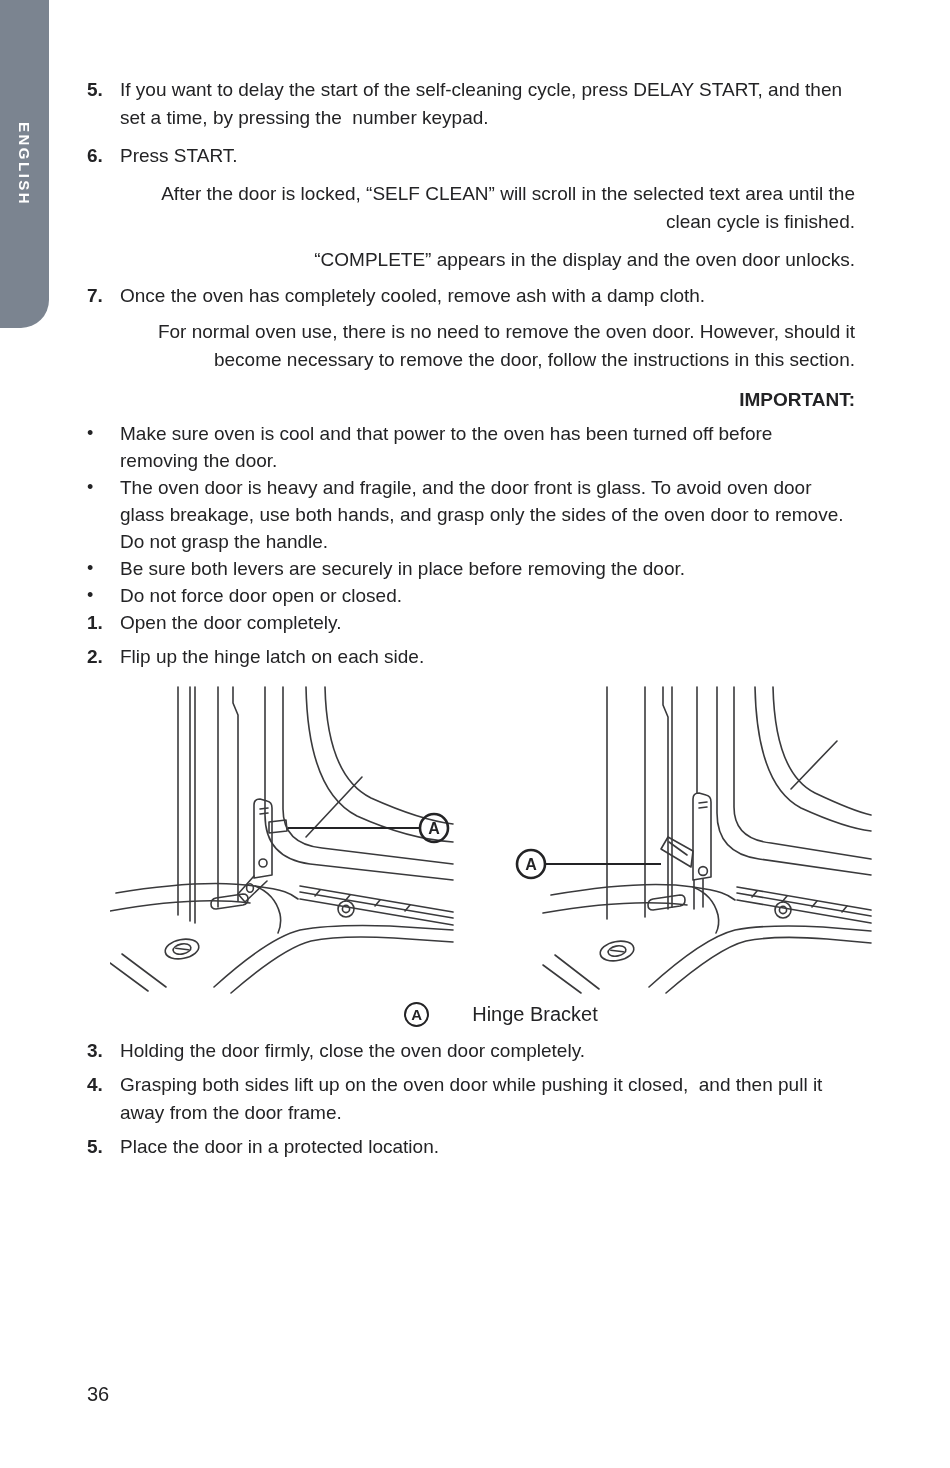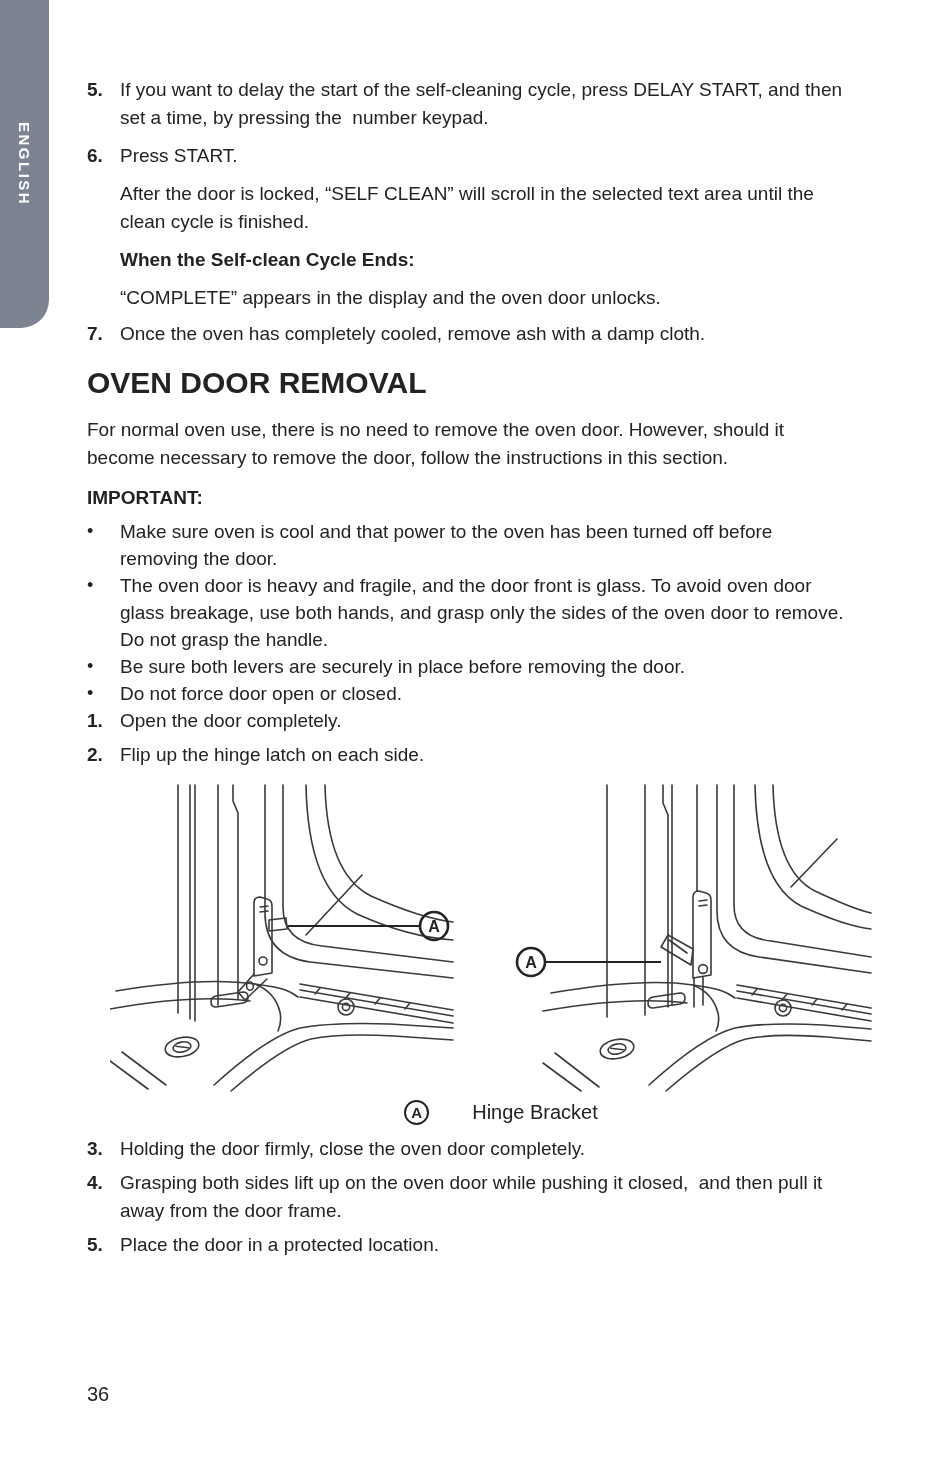--- a/index.html
+++ b/index.html
@@ -25,21 +25,21 @@
     writing-mode:vertical-rl;text-orientation:mixed;
     color:#ffffff;font-weight:bold;font-size:15px;letter-spacing:2.5px;
     line-height:1;
   }
   
   .content{padding:76px 95px 0 87px;}
   .step{display:flex;margin:0 0 10px 0;}
   .step .num{width:33px;flex:0 0 33px;font-weight:bold;}
   .step .txt{flex:1;white-space:pre-wrap;}
   .indent{margin-left:33px;}
-  p{margin:0 0 10px 0;}
+  p{margin:0 0 10px 0;text-align:right;}
   .bold{font-weight:bold;}
   .mb8{margin-bottom:8px;}
   .mb0{margin-bottom:0;}
   h1{
     font-size:30px;line-height:34px;font-weight:bold;color:var(--text);
     margin:18px 0 16px 0;letter-spacing:0;
   }
   .intro{margin-bottom:12px;}
   .important{margin-bottom:6px;}
   .bullet{display:flex;line-height:27px;margin:0;}
@@ -83,31 +83,29 @@
       <span class="num">5.</span>
       <span class="txt">If you want to delay the start of the self-cleaning cycle, press DELAY START, and then set a time, by pressing the  number keypad.</span>
     </div>
     <div class="step">
       <span class="num">6.</span>
       <span class="txt">Press START.</span>
     </div>
 
     <p class="indent">After the door is locked, “SELF CLEAN” will scroll in the selected text area until the clean cycle is finished.</p>
 
-    <p class="indent bold">When the Self-clean Cycle Ends:</p>
 
     <p class="indent mb8">“COMPLETE” appears in the display and the oven door unlocks.</p>
 
     <div class="step mb8">
       <span class="num">7.</span>
       <span class="txt">Once the oven has completely cooled, remove ash with a damp cloth.</span>
     </div>
 
 
-    <h1>OVEN DOOR REMOVAL</h1>
 
     <p class="intro">For normal oven use, there is no need to remove the oven door. However, should it become necessary to remove the door, follow the instructions in this section.</p>
 
     <p class="bold important">IMPORTANT:</p>
 
     <div>
       <div class="bullet">
         <span class="dot">•</span>
         <span>Make sure oven is cool and that power to the oven has been turned off before removing the door.</span>
       </div>

